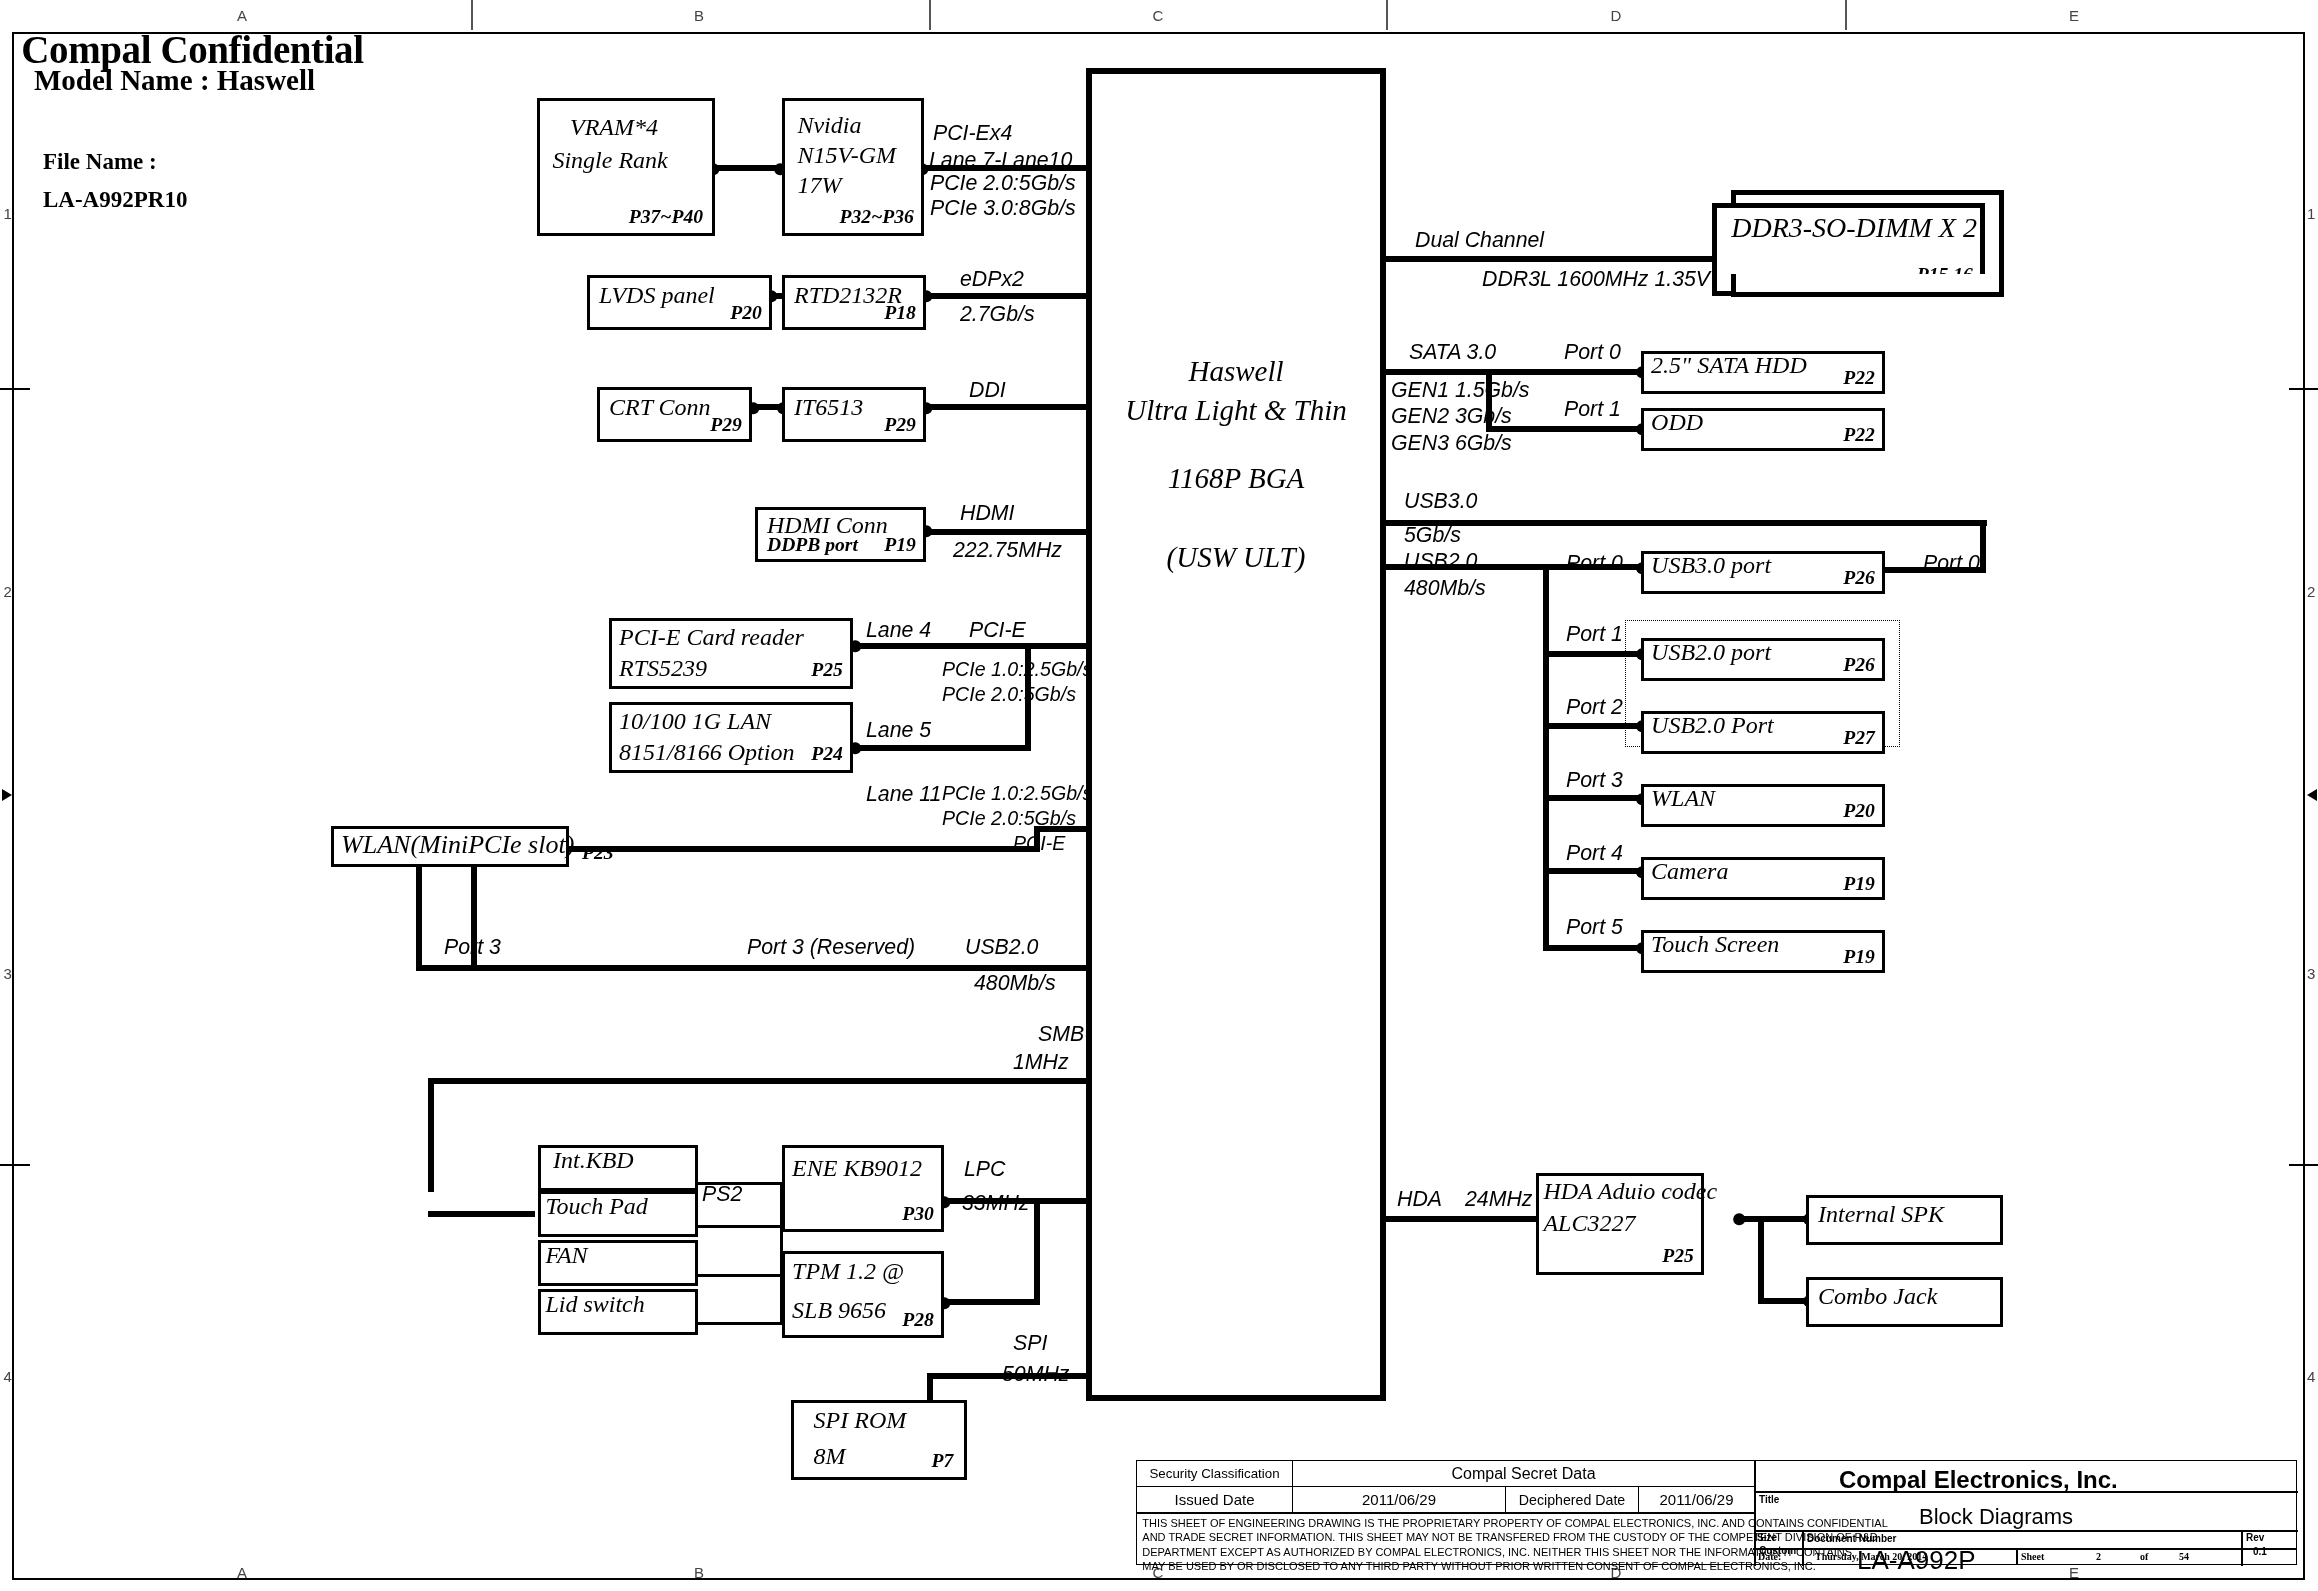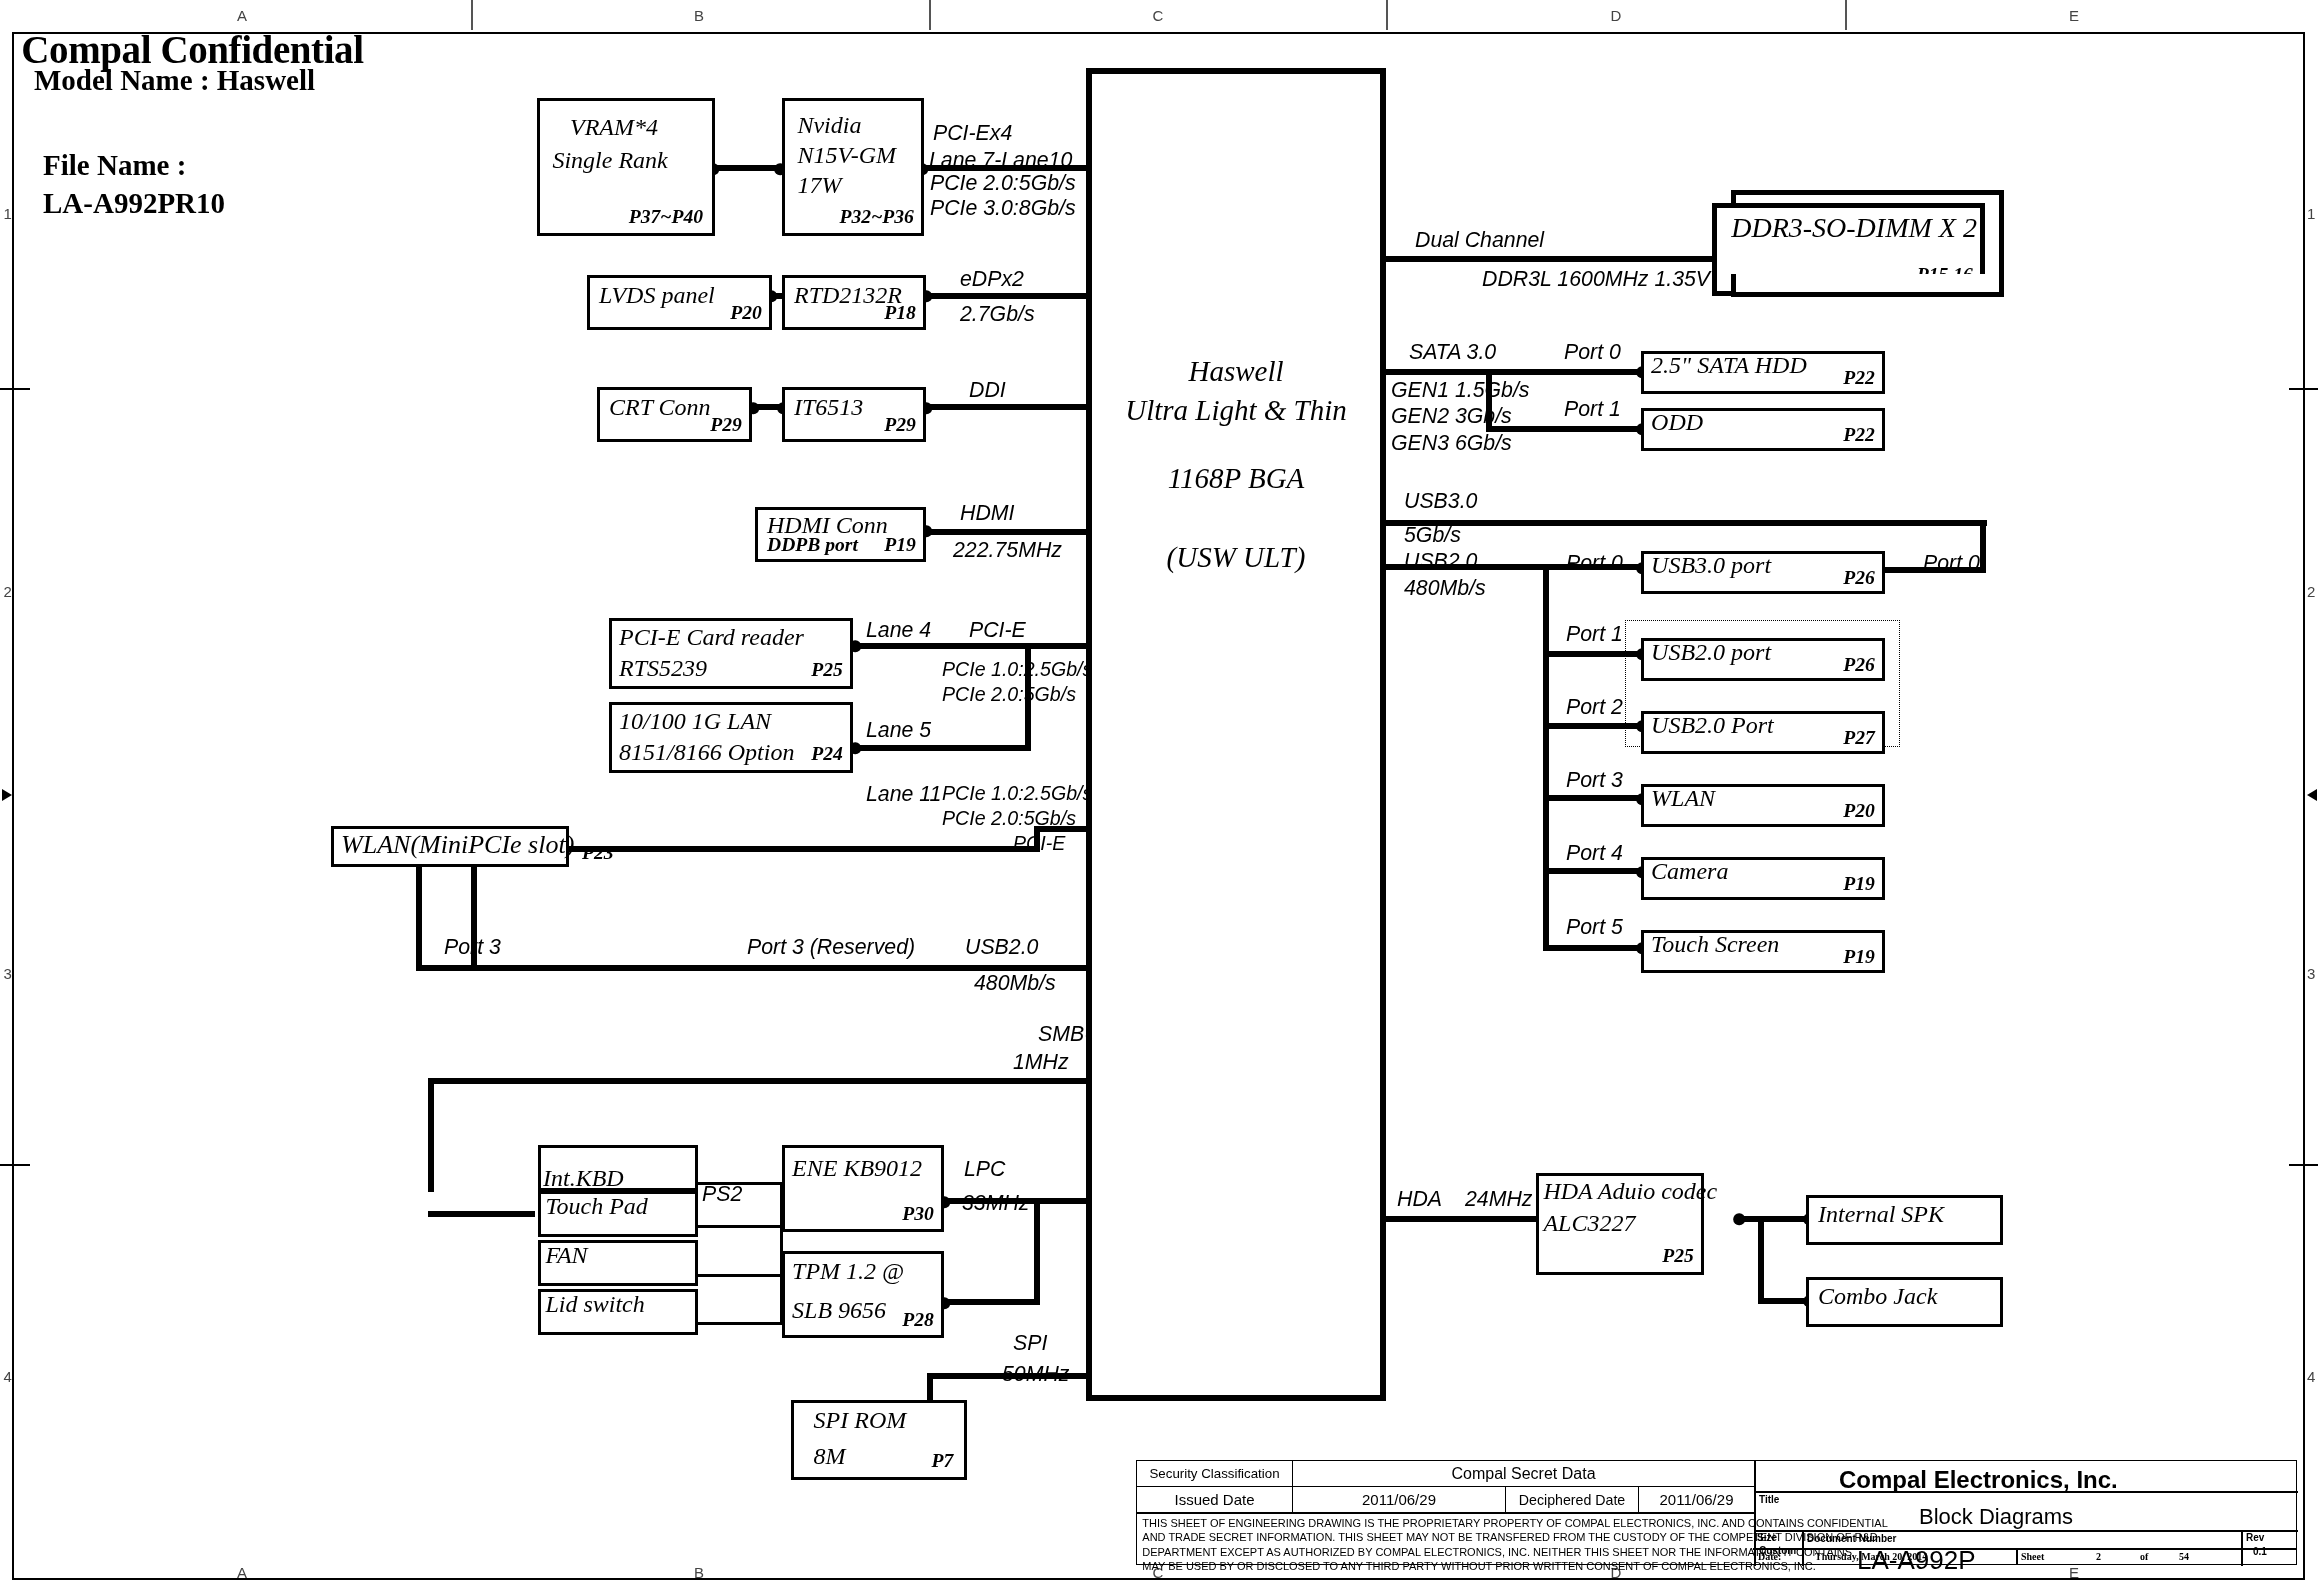--- a/index.html
+++ b/index.html
@@ -20,21 +20,21 @@
   .arrowL{position:absolute;left:1.8px;width:0;height:0;
           border-top:6.2px solid transparent;border-bottom:6.2px solid transparent;
           border-left:10.7px solid #000;}
   .arrowR{position:absolute;right:1.8px;width:0;height:0;
           border-top:6.2px solid transparent;border-bottom:6.2px solid transparent;
           border-right:10.7px solid #000;}
 
   
   .hdr1{position:absolute;font-weight:bold;font-size:39px;letter-spacing:-0.4px;}
   .hdr2{position:absolute;font-weight:bold;font-size:29px;}
-  .hdr3{position:absolute;font-weight:bold;font-size:29px;}
+  .hdr3{position:absolute;font-weight:bold;font-size:23px;}
 
   
   .blk{position:absolute;border:3.6px solid #000;background:#fff;box-sizing:border-box;}
   .blk .t{position:absolute;font-style:italic;font-size:24px;white-space:nowrap;}
   .blk .pg{position:absolute;font-style:italic;font-weight:bold;font-size:19.6px;
            white-space:nowrap;}
 
   
   .wh{position:absolute;background:#000;height:6.2px;}
   .wv{position:absolute;background:#000;width:6.2px;}
@@ -288,21 +288,21 @@
 
 <div class="lbl" style="left:444px;top:935px;">Port 3</div>
 <div class="lbl" style="left:747px;top:935px;">Port 3  (Reserved)</div>
 <div class="lbl" style="left:965px;top:935px;">USB2.0</div>
 <div class="lbl" style="left:974px;top:971px;">480Mb/s</div>
 
 <div class="lbl" style="left:1038px;top:1022px;text-align:center;">SMBUS</div>
 <div class="lbl" style="left:1013px;top:1050px;">1MHz</div>
 
 <div class="blk" style="left:538px;top:1145px;width:160px;height:46px;border-width:3.6px;">
-  <span class="t" style="left:2px;top:-0.9px;margin-top:18px;">Int.KBD</span>
+  <span class="t" style="left:12px;top:-0.9px;">Int.KBD</span>
 </div>
 <div class="blk" style="left:538px;top:1191px;width:160px;height:46px;border-width:3.6px;">
   <span class="t" style="left:4.4px;top:-0.9px;">Touch Pad</span>
 </div>
 <div class="blk" style="left:538px;top:1240px;width:160px;height:46px;border-width:3.6px;">
   <span class="t" style="left:4.4px;top:-0.9px;">FAN</span>
 </div>
 <div class="blk" style="left:538px;top:1289px;width:160px;height:46px;border-width:3.6px;">
   <span class="t" style="left:4.4px;top:-0.9px;">Lid switch</span>
 </div>

